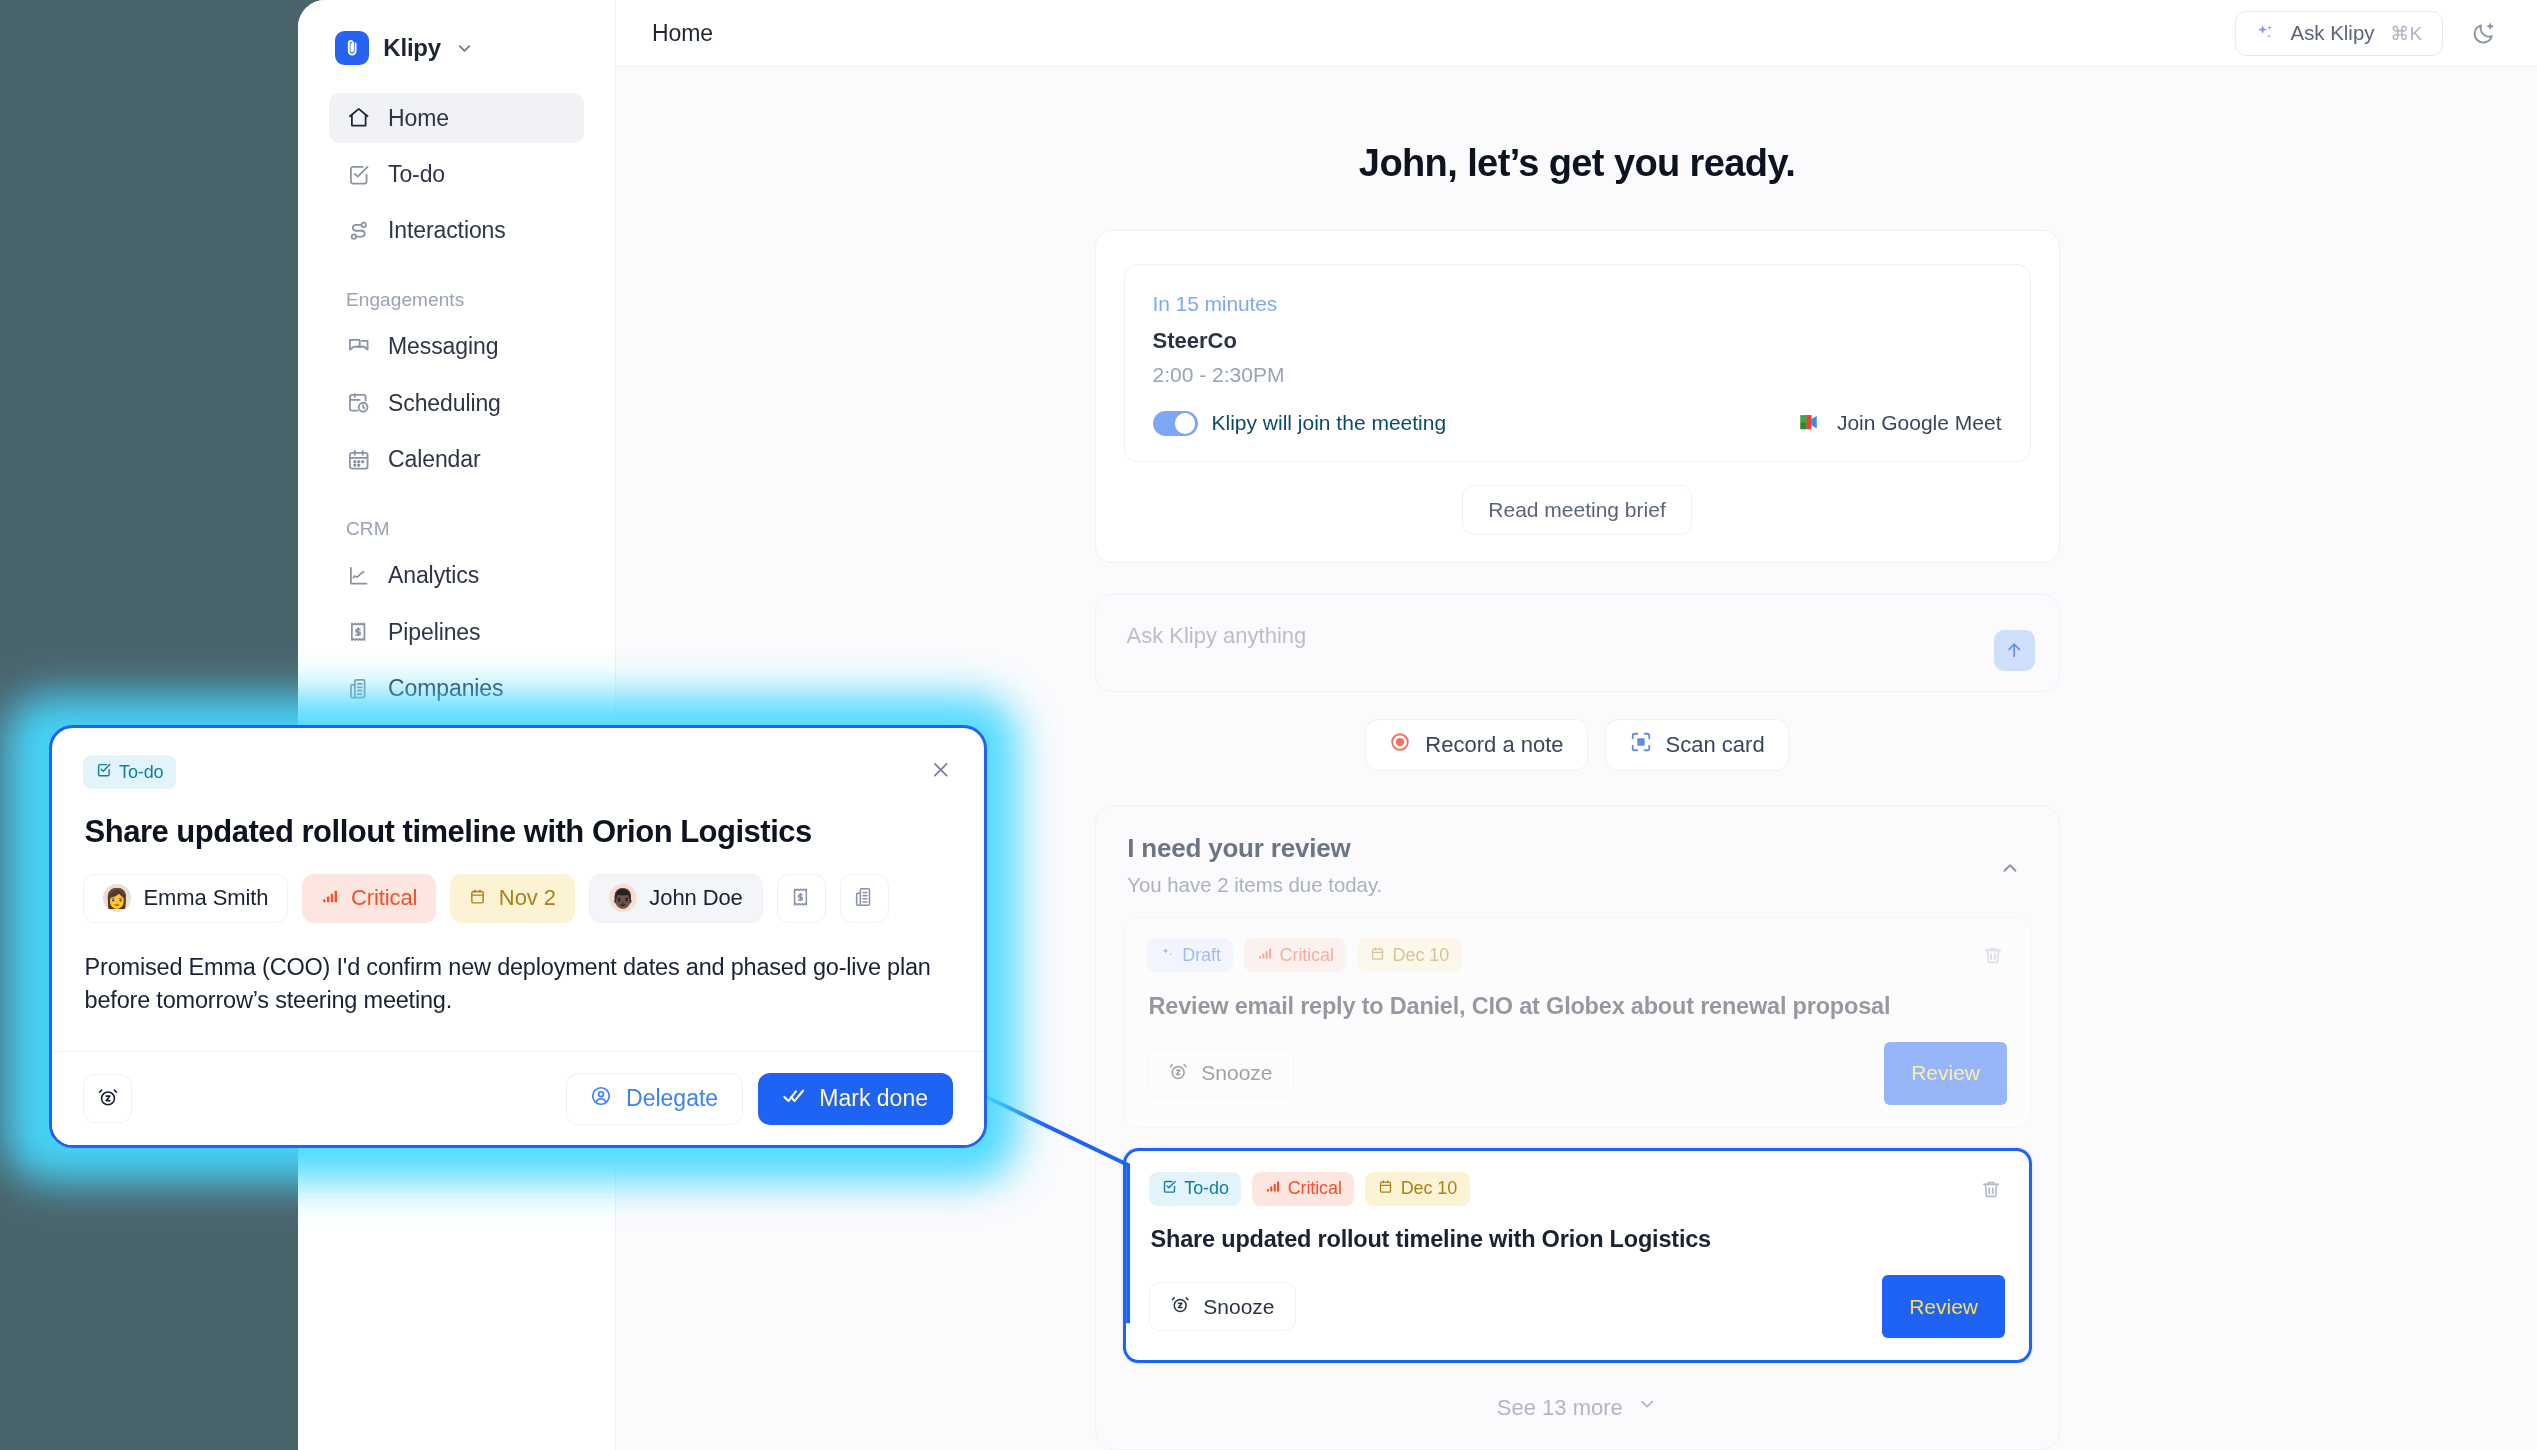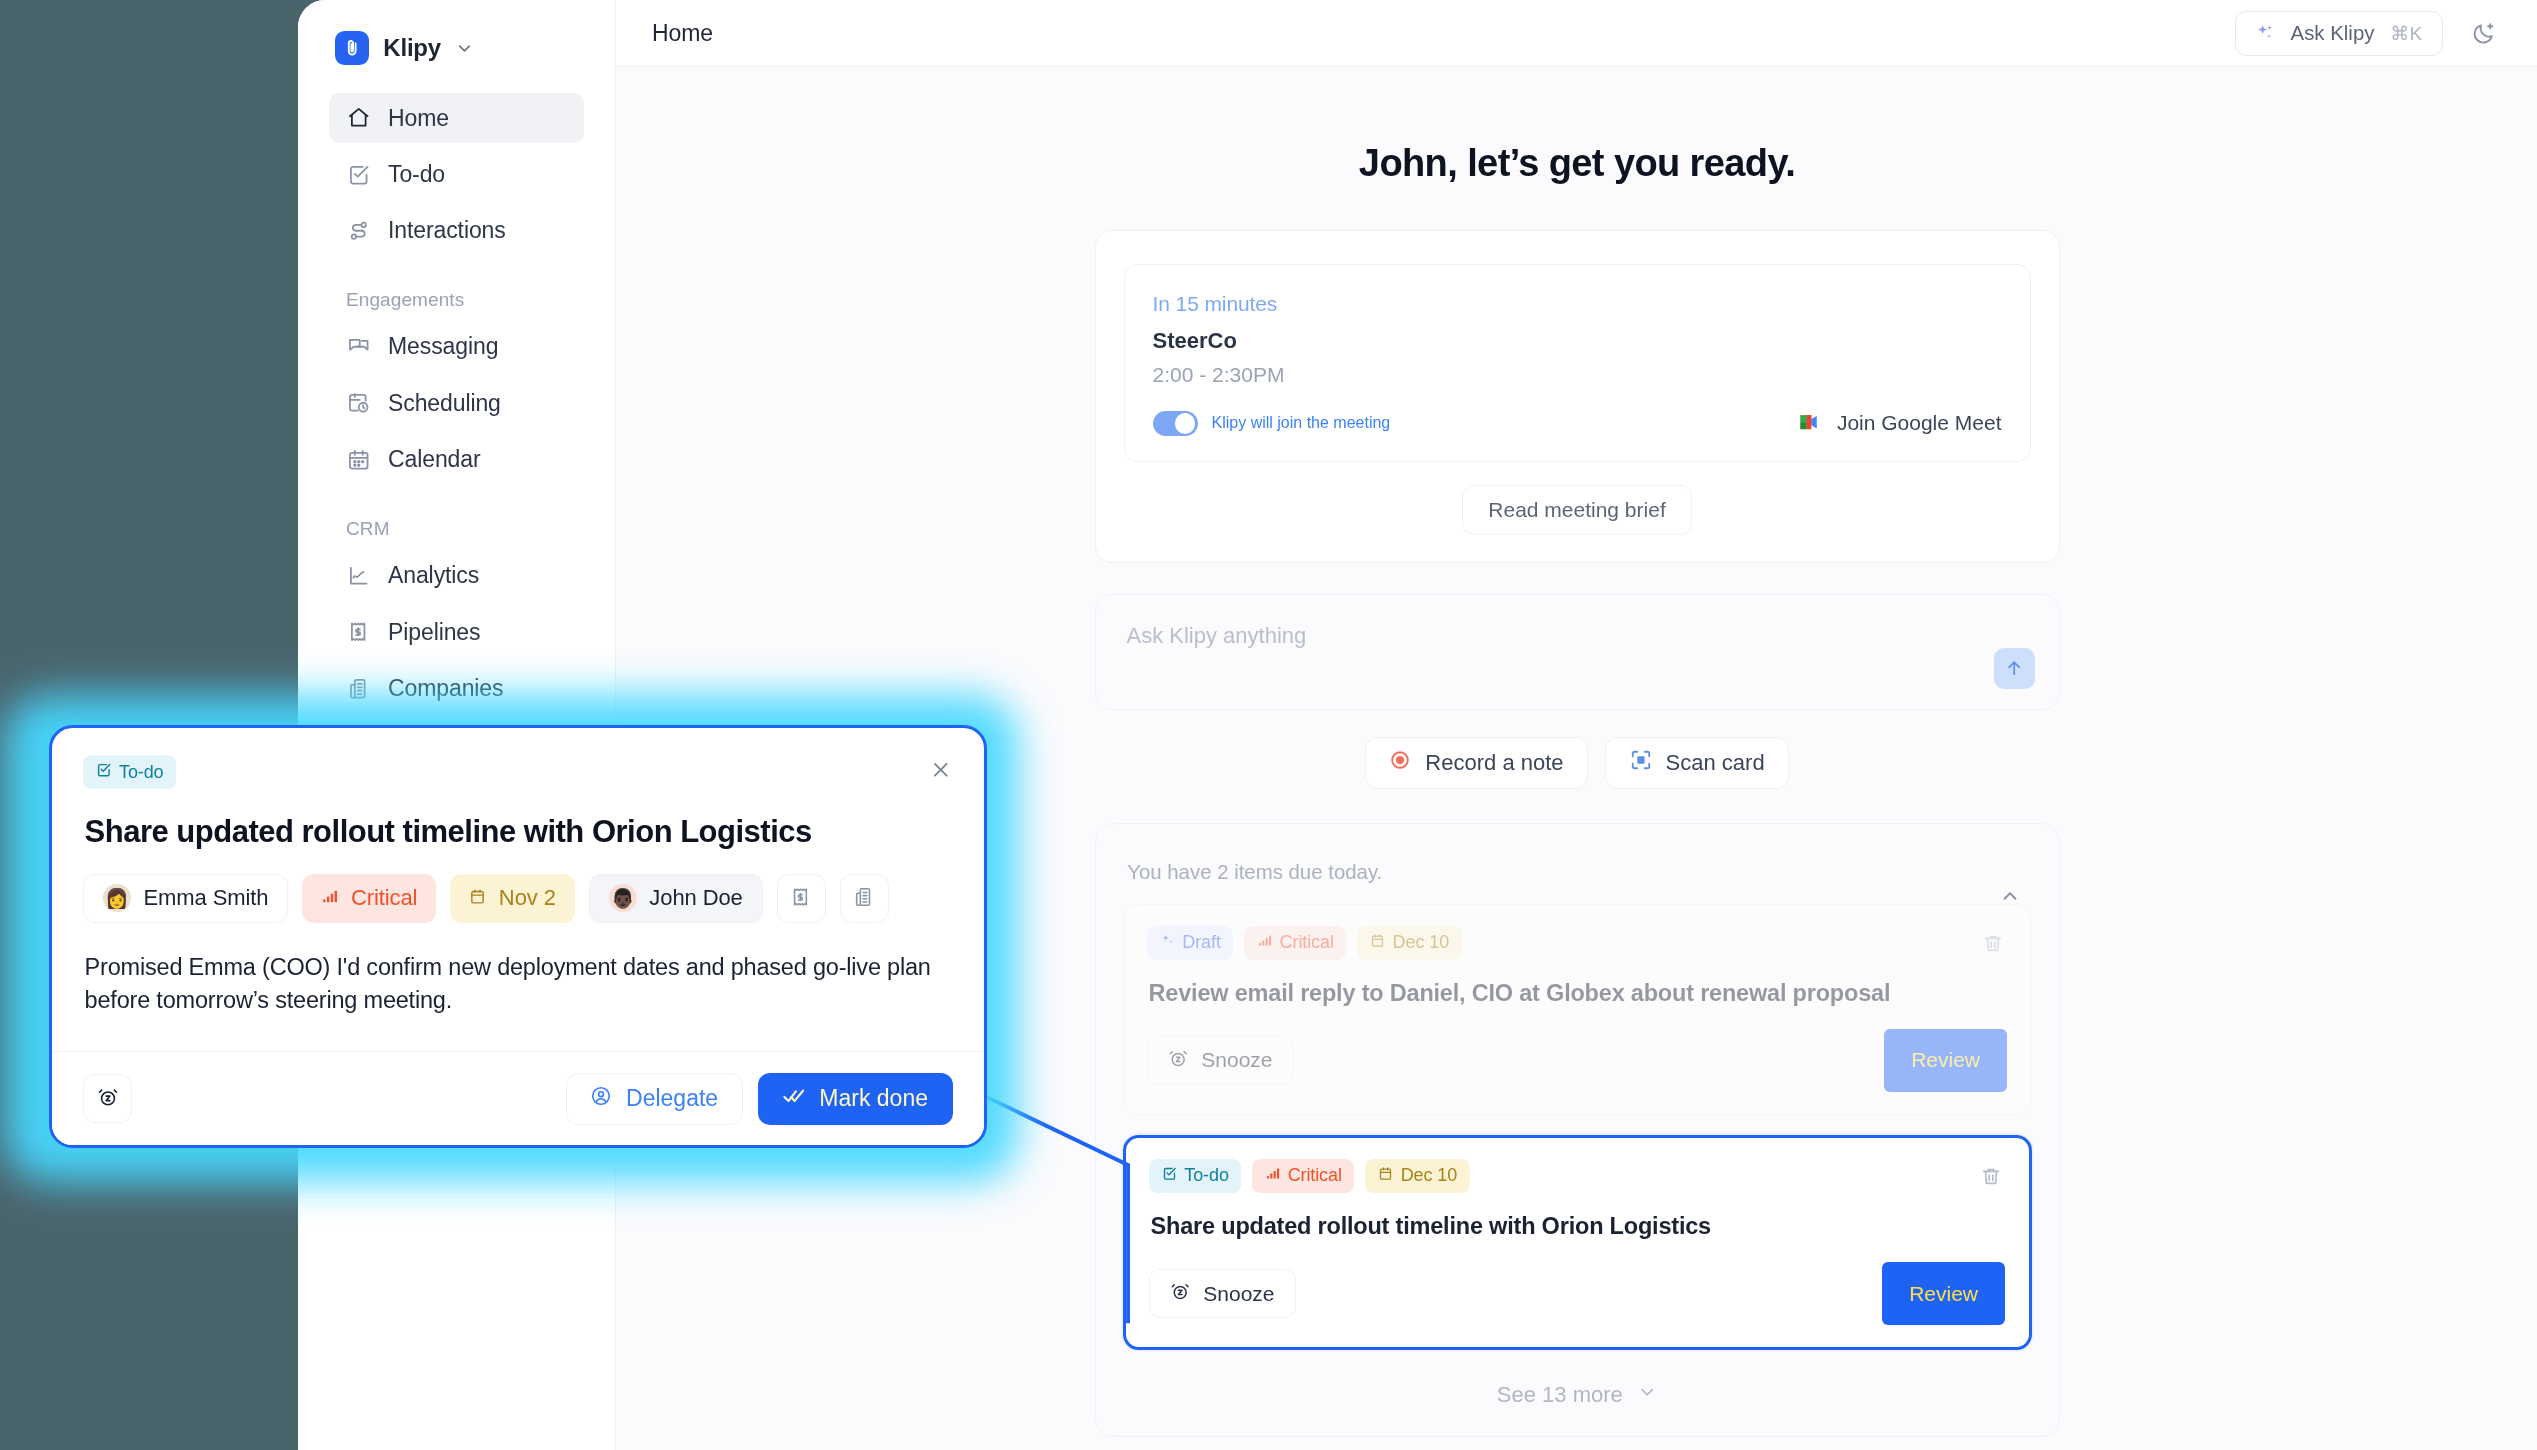--- a/index.html
+++ b/index.html
@@ -107,21 +107,21 @@
   .meet-time { font-size: 21px; color: #9aa3b4; margin-bottom: 23.5px; }
   .meet-footer { display: flex; align-items: center; }
   .toggle {
     width: 45px; height: 25px; border-radius: 12.5px; background: #7da6f5;
     position: relative; flex: 0 0 45px; cursor: pointer;
   }
   .toggle::after {
     content: ""; position: absolute; right: 2.3px; top: 2.3px;
     width: 20.4px; height: 20.4px; border-radius: 50%; background: #fff;
   }
-  .toggle-label { font-size: 16px; color: #3b82f6; margin-left: 14px; }
+  .toggle-label { font-size: 21px; color: #0c4a6e; margin-left: 14px; }
   .join-meet { margin-left: auto; display: flex; align-items: center; gap: 14px; cursor: pointer; }
   .join-meet .label { font-size: 21px; color: #3b4559; }
 
   .brief-row { display: flex; justify-content: center; padding-bottom: 27px; }
   .brief-btn {
     padding: 0 25px; height: 50px; display:flex; align-items:center;
     border: 1.6px solid #eef0f4; border-radius: 11px;
     font-size: 21px; color: #5c6578; background: #fff; cursor: pointer;
   }
 
@@ -504,20 +504,21 @@
                 <path d="M8 21H5a2 2 0 0 1-2-2v-3"></path>
                 <rect x="8" y="8" width="8" height="8" rx="1" fill="#5f8ee8" stroke="none"></rect>
               </svg>
           </span>
           <span>Scan card</span>
         </button>
       </div>
 
       <section class="review-panel">
         <div class="review-head">
+          <div class="review-title">I need your review</div>
           <div class="review-sub">You have 2 items due today.</div>
           <div class="collapse-btn">
             <svg width="22" height="22" viewBox="0 0 24 24" fill="none" stroke="currentColor" stroke-width="2" stroke-linecap="round" stroke-linejoin="round">
                 <polyline points="6 15 12 9 18 15"></polyline>
               </svg>
           </div>
         </div>
 
         <div class="task-card muted">
           <div class="chips">

